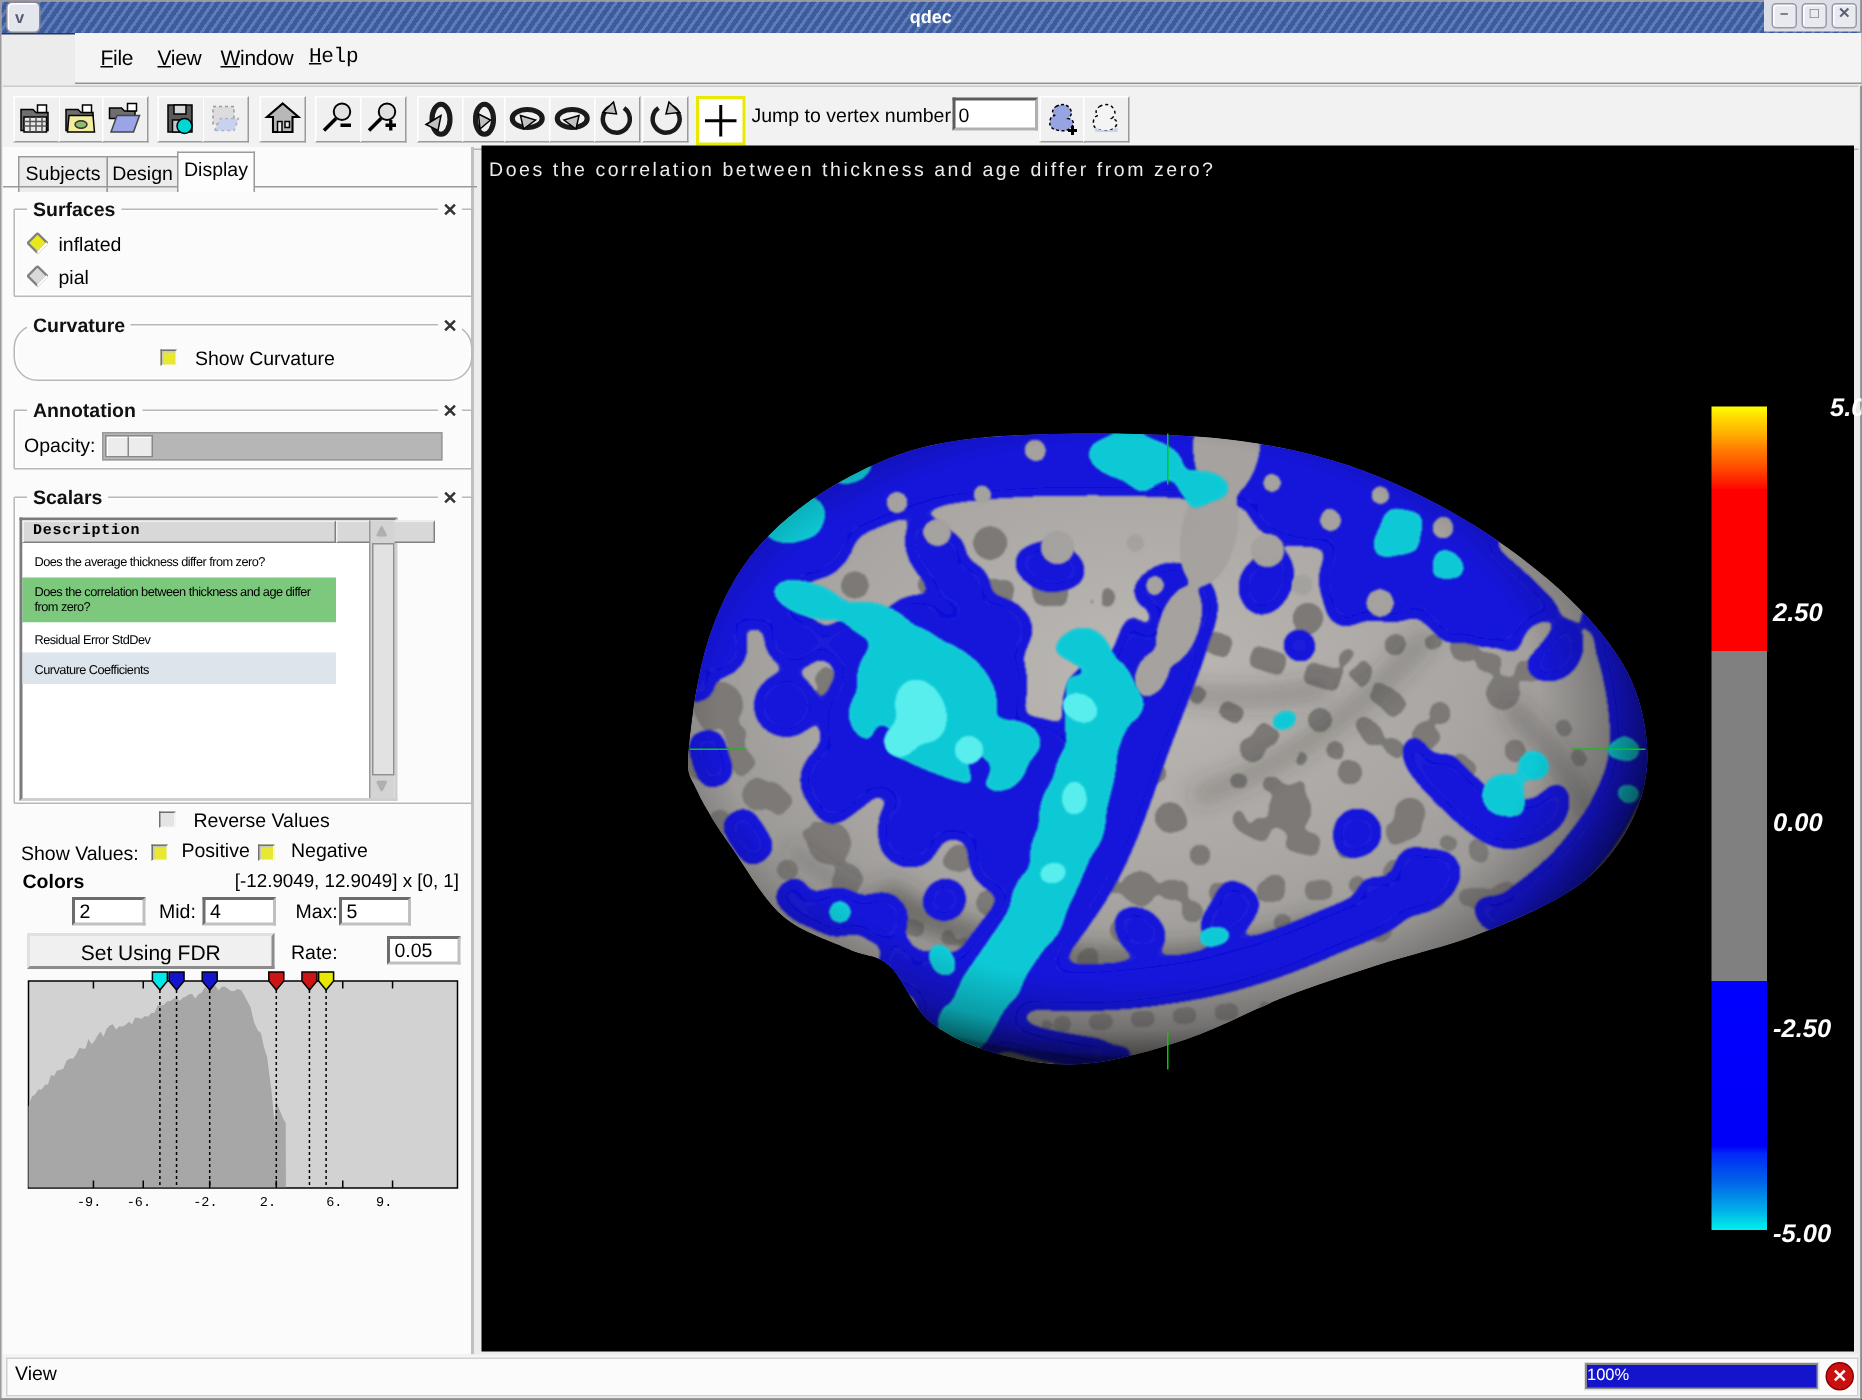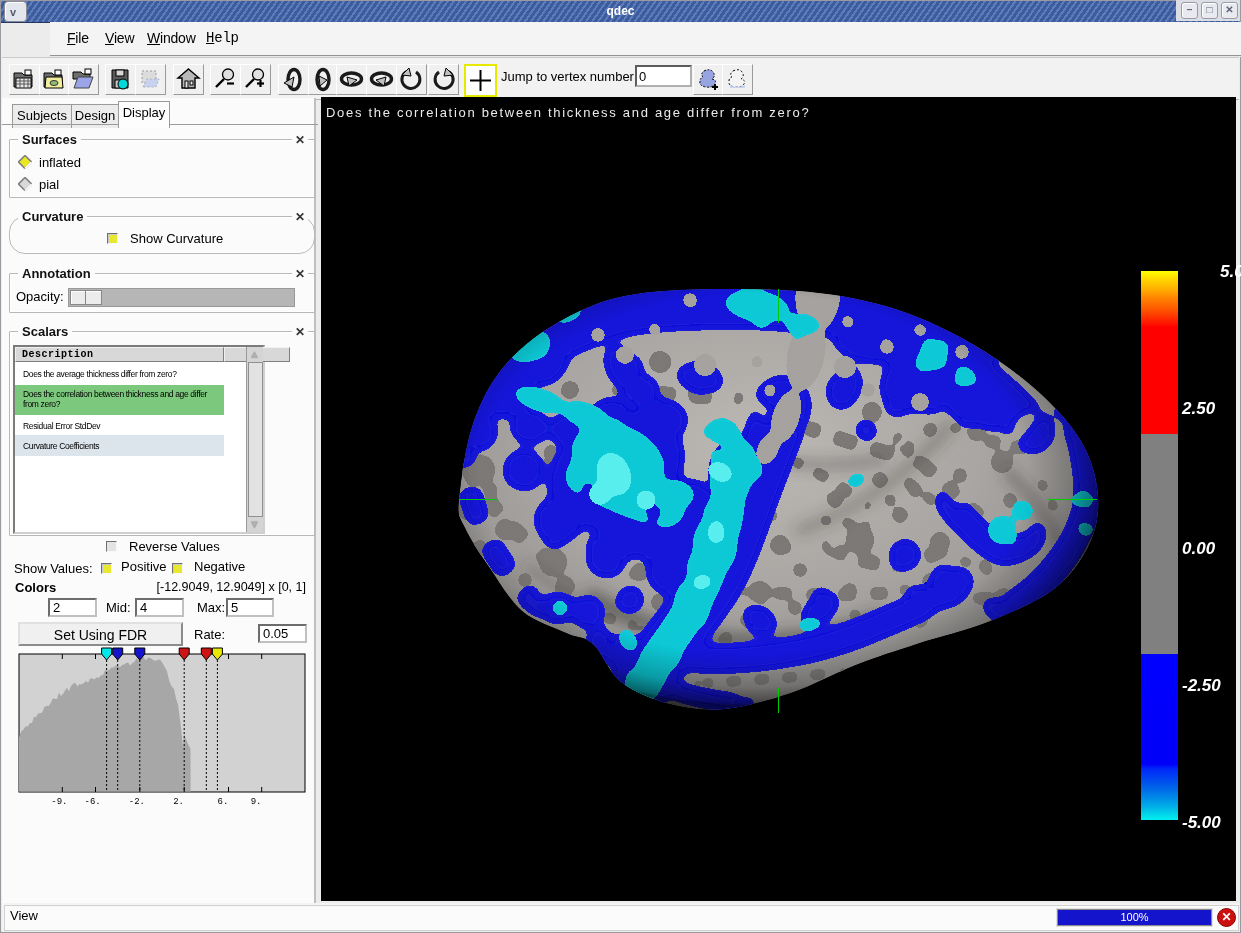--- a/index.html
+++ b/index.html
@@ -95,21 +95,21 @@
     #0028f8 498px,#0048f0 508px,#0068e8 518px,#0090e8 528px,#00b0e8 536px,#00d0e8 542px,#00f0f0 549px);}
 .cbar-lbl{position:absolute;left:41px;color:#fff;font-size:17px;font-weight:bold;font-style:italic;}
 .gmark{position:absolute;background:#00cc00;}
 
 #statusbar{position:absolute;left:2px;top:903px;width:1237px;height:28px;background:#f4f4f4;}
 #status-inner{position:absolute;left:2px;top:2px;width:1233px;height:24px;background:#fbfbfb;
   border:1px solid #d0d0d0;}
 #sb-view{position:absolute;left:8px;top:5px;font-size:13px;}
 #progress{position:absolute;left:1055px;top:6px;width:153px;height:15px;background:#1414cc;
   border:1px solid #8a8a8a;box-shadow:0 0 0 1px #e0e0e0;}
-#progress span{position:absolute;left:0;right:0;top:1px;color:#fff;font-size:11px;text-align:center;}
+#progress span{position:absolute;left:0;right:0;top:1px;color:#fff;font-size:11px;text-align:left;}
 #redx{position:absolute;left:1215px;top:5px;width:17px;height:17px;background:#cc1010;
   border-radius:50%;border:1px solid #880000;color:#fff;font-size:12px;font-weight:bold;
   text-align:center;line-height:16px;}
 </style>
 </head>
 <body>
 <div id="frame"></div>
 
 <div id="titlebar">
   <div id="title-text">qdec</div>

